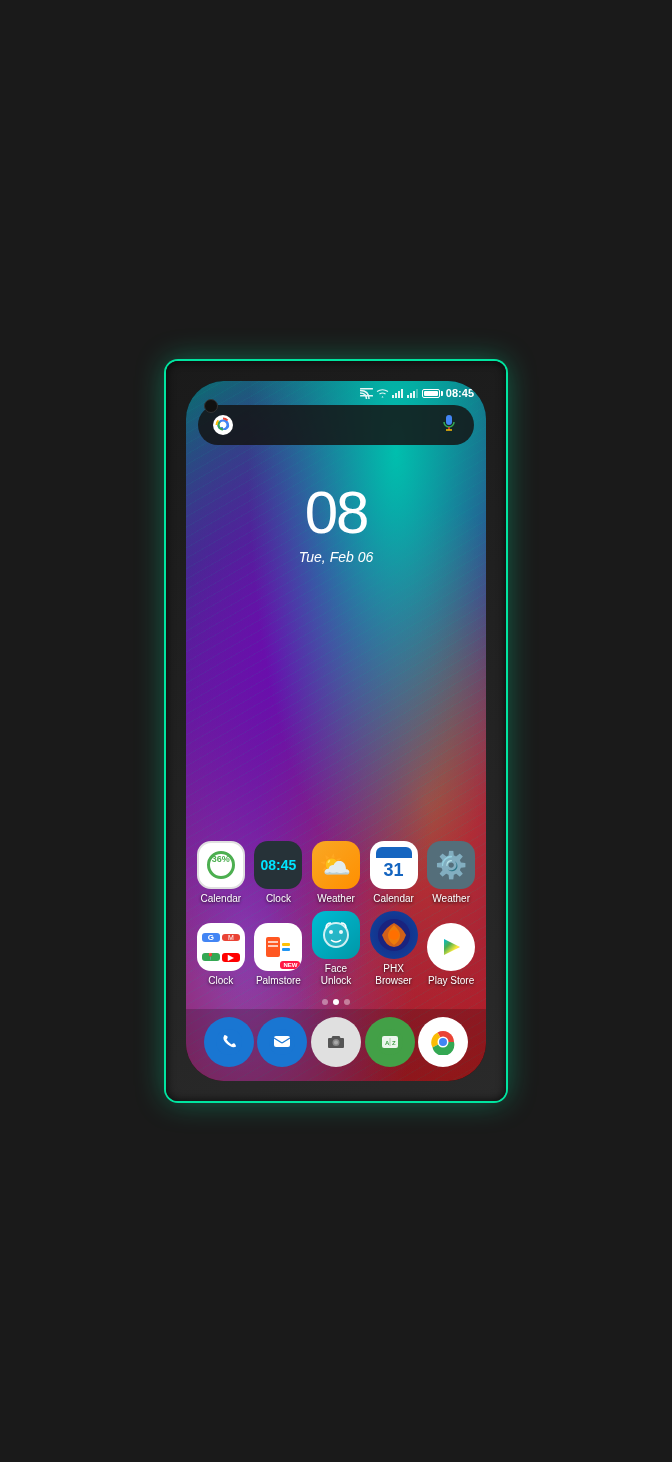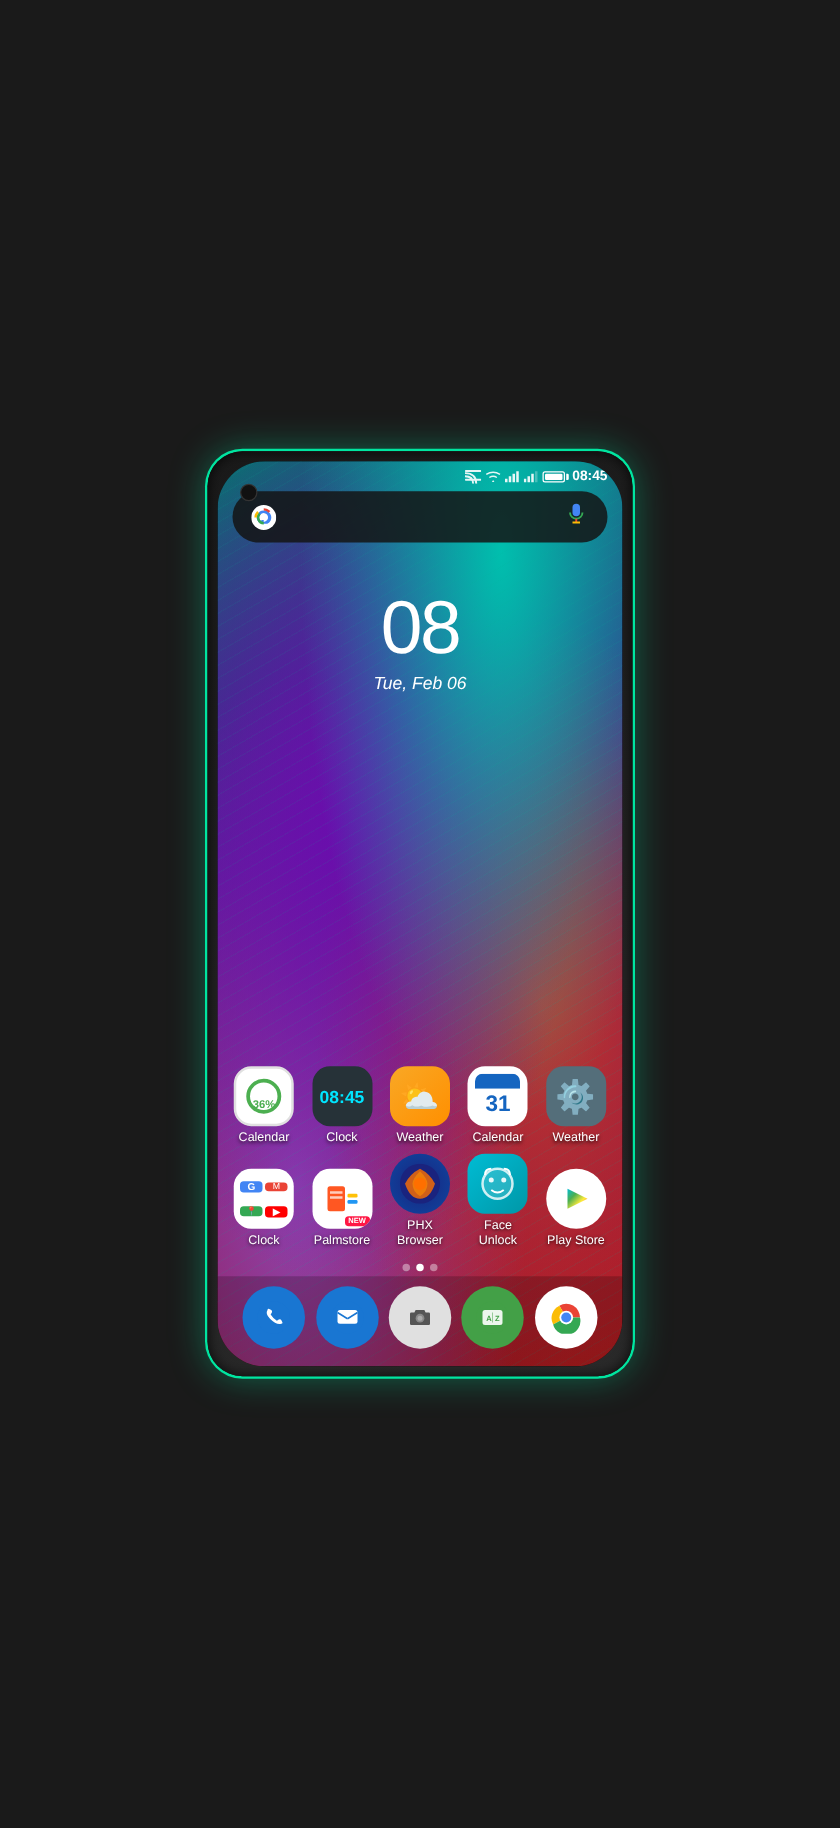--- a/index.html
+++ b/index.html
@@ -8,22 +8,22 @@
       display: flex;
       justify-content: center;
       align-items: center;
       min-height: 100vh;
       font-family: 'Arial', sans-serif;
     }
     .phone-outer {
       width: 340px;
       height: 740px;
       background: linear-gradient(160deg, #1a1a1a 0%, #2a2a2a 100%);
-      border-radius: 28px;
-      padding: 8px;
+      border-radius: 12px;
+      padding: 20px;
       box-shadow:
         0 0 0 2px #00e5a0,
         0 0 30px rgba(0,229,160,0.4),
         inset 0 0 10px rgba(0,0,0,0.8);
       position: relative;
     }
     .phone-screen {
       width: 100%;
       height: 100%;
       border-radius: 38px;
@@ -252,21 +252,21 @@
     .cleaner-icon {
       background: white;
       border: 2px solid #e0e0e0;
     }
     .cleaner-ring {
       width: 28px;
       height: 28px;
       border-radius: 50%;
       border: 3px solid #4caf50;
       display: flex;
-      align-items: flex-end;
+      align-items: flex-start;
       justify-content: center;
       font-size: 9px;
       font-weight: 700;
       color: #4caf50;
     }
     .clock-icon-bg {
       background: #263238;
     }
     .clock-display {
       font-size: 10px;
@@ -503,43 +503,43 @@
               <rect x="8" y="16" width="10" height="2" fill="white" opacity="0.7"></rect>
               <rect x="22" y="14" width="8" height="3" rx="1" fill="#ffc107"></rect>
               <rect x="22" y="19" width="8" height="3" rx="1" fill="#2196f3"></rect>
             </svg>
             <div class="new-badge">NEW</div>
           </div>
           <span class="app-label">Palmstore</span>
         </div>
 
         <div class="app-item">
-          <div class="app-icon circle phx-icon-bg">
-            <svg width="32" height="32" viewBox="0 0 32 32">
-              <circle cx="16" cy="16" r="16" fill="#1a237e"></circle>
-              <path d="M16 4 Q24 8 28 16 Q24 28 16 28 Q8 28 4 16 Q8 8 16 4z" fill="#ff6f00" opacity="0.8"></path>
-              <path d="M16 6 Q22 12 22 16 Q22 22 16 26 Q10 22 10 16 Q10 12 16 6z" fill="#ff8f00" opacity="0.6"></path>
-              <circle cx="16" cy="16" r="5" fill="#ff6f00"></circle>
-            </svg>
-          </div>
-          <span class="app-label">PHX<br>Browser</span>
-        </div>
-
-        <div class="app-item">
           <div class="app-icon face-unlock-icon-bg">
             <svg width="30" height="30" viewBox="0 0 30 30">
               <circle cx="15" cy="15" r="12" fill="rgba(255,255,255,0.15)" stroke="rgba(255,255,255,0.8)" stroke-width="2"></circle>
               <circle cx="10" cy="12" r="2" fill="rgba(255,255,255,0.9)"></circle>
               <circle cx="20" cy="12" r="2" fill="rgba(255,255,255,0.9)"></circle>
               <path d="M10 20 Q15 24 20 20" stroke="white" stroke-width="1.5" fill="none"></path>
               <path d="M5 8 Q5 3 10 3" stroke="white" stroke-width="1.5" fill="none"></path>
               <path d="M25 8 Q25 3 20 3" stroke="white" stroke-width="1.5" fill="none"></path>
             </svg>
           </div>
           <span class="app-label">Face<br>Unlock</span>
+        </div>
+
+        <div class="app-item">
+          <div class="app-icon circle phx-icon-bg">
+            <svg width="32" height="32" viewBox="0 0 32 32">
+              <circle cx="16" cy="16" r="16" fill="#1a237e"></circle>
+              <path d="M16 4 Q24 8 28 16 Q24 28 16 28 Q8 28 4 16 Q8 8 16 4z" fill="#ff6f00" opacity="0.8"></path>
+              <path d="M16 6 Q22 12 22 16 Q22 22 16 26 Q10 22 10 16 Q10 12 16 6z" fill="#ff8f00" opacity="0.6"></path>
+              <circle cx="16" cy="16" r="5" fill="#ff6f00"></circle>
+            </svg>
+          </div>
+          <span class="app-label">PHX<br>Browser</span>
         </div>
 
         <div class="app-item">
           <div class="app-icon circle play-store-icon-bg">
             <svg width="30" height="30" viewBox="0 0 30 30">
               <circle cx="15" cy="15" r="15" fill="white"></circle>
               <polygon points="8,7 24,15 8,23" fill="url(#playGrad)"></polygon>
               <defs>
                 <linearGradient id="playGrad" x1="0%" y1="0%" x2="100%" y2="100%">
                   <stop offset="0%" style="stop-color:#00bcd4"></stop>

